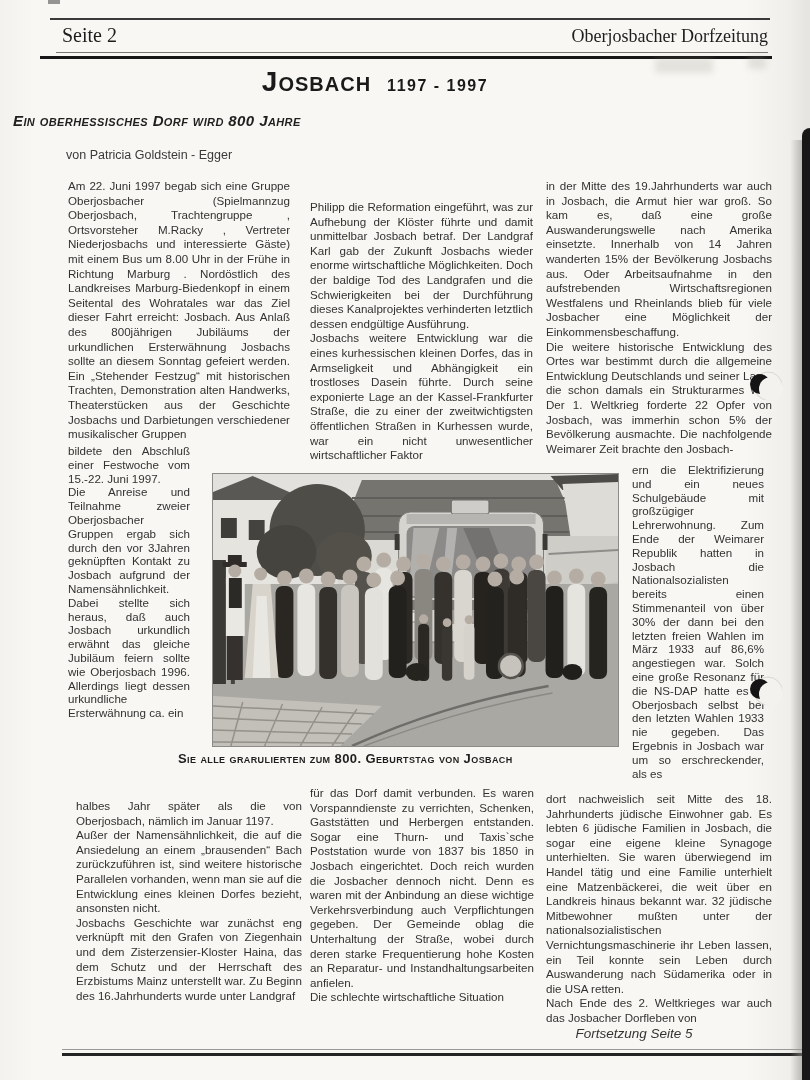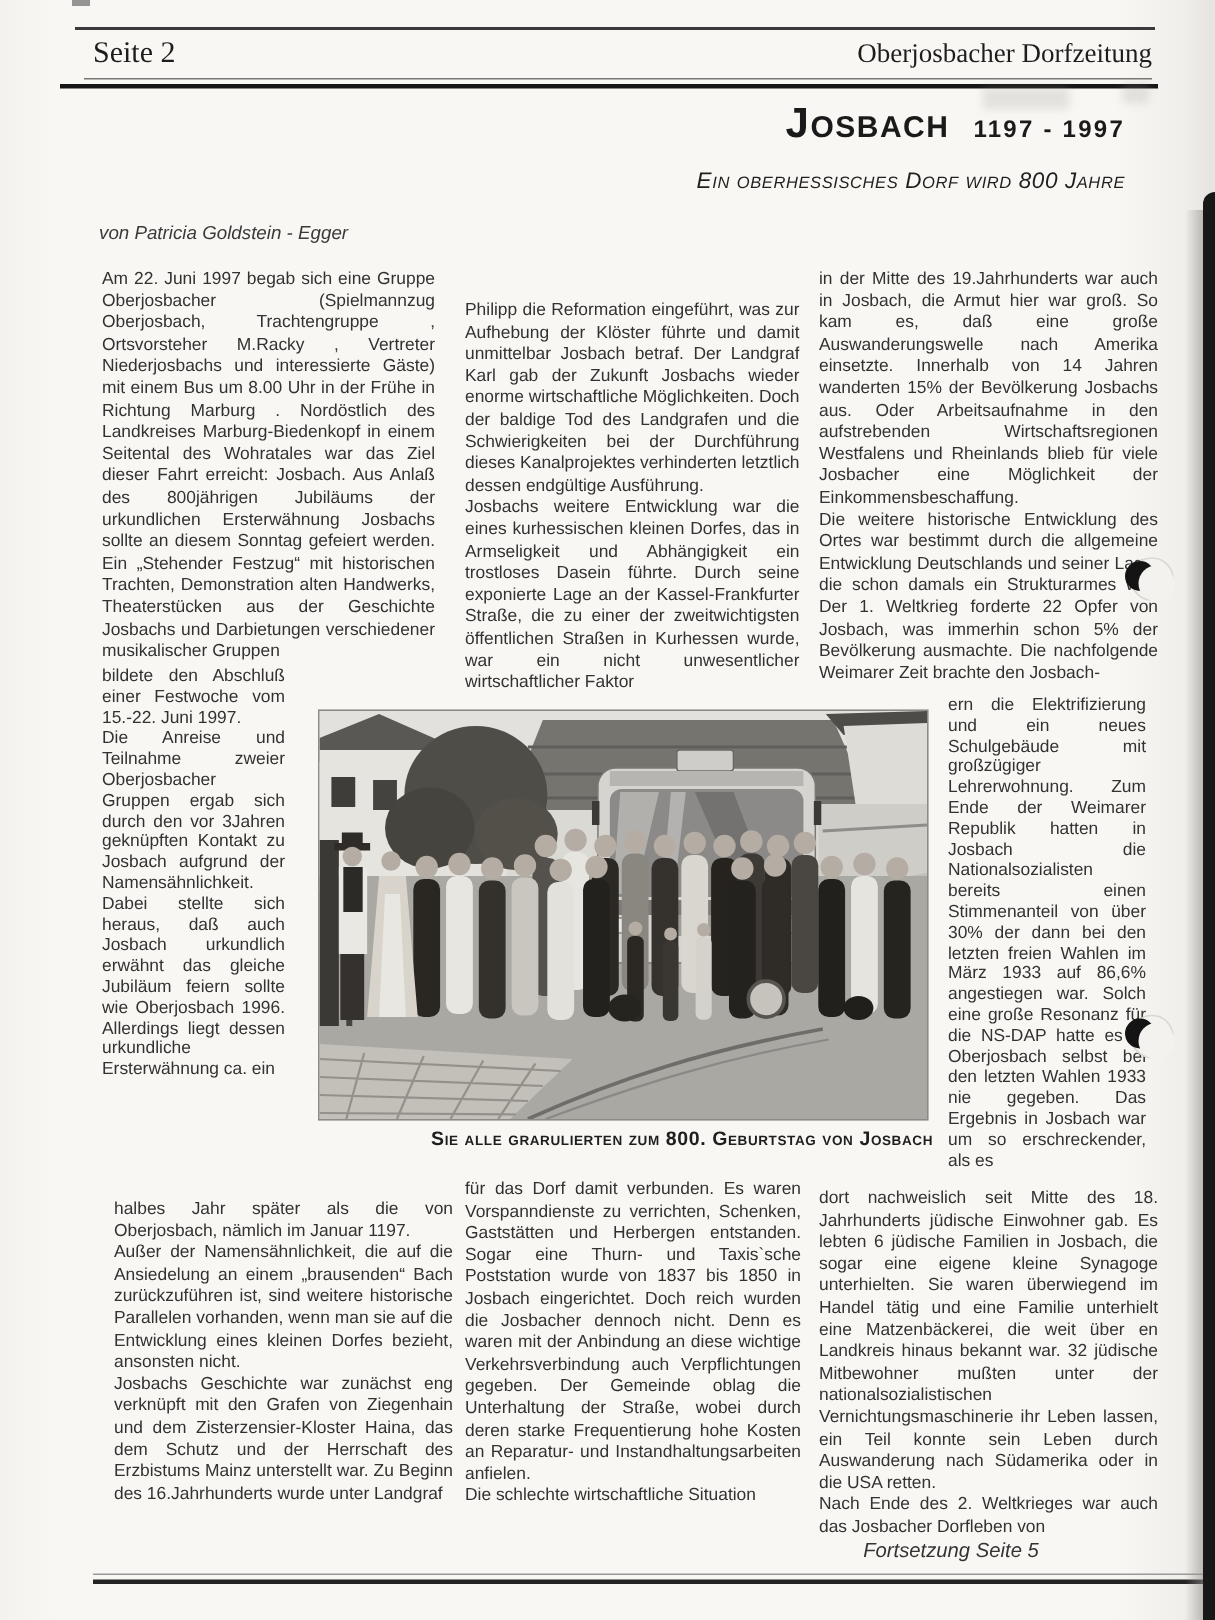--- a/index.html
+++ b/index.html
@@ -4,33 +4,33 @@
 <style>
   html,body{margin:0;padding:0;background:#e9e8e4;}
   .page{position:relative;width:810px;height:1080px;overflow:hidden;
         background:linear-gradient(90deg,#f3f2ee 0px,#f8f7f3 35px,#f8f7f3 745px,#efeeea 790px,#e6e5e1 806px);
         font-family:"Liberation Sans",sans-serif;color:#2f2f2f;}
   .rule{position:absolute;background:#222;}
   .header-row{position:absolute;left:62px;right:42px;top:24px;display:flex;justify-content:space-between;align-items:baseline;
         font-family:"Liberation Serif",serif;color:#1d1d1d;}
   .pgnum{font-size:20px;}
   .paper-name{font-size:18px;}
-  .title-row{position:absolute;left:0;right:60px;top:66px;text-align:right;color:#1a1a1a;}
+  .title-row{position:absolute;left:0;right:60px;top:66px;text-align:center;color:#1a1a1a;}
   .t-main{font-size:28px;font-weight:bold;font-variant:small-caps;letter-spacing:1px;}
   .t-years{font-size:16px;font-weight:bold;letter-spacing:1.5px;margin-left:16px;}
-  .subtitle{position:absolute;left:13px;right:60px;top:112px;text-align:right;font-size:15px;font-weight:normal;
+  .subtitle{position:absolute;left:13px;right:60px;top:112px;text-align:left;font-size:15px;font-weight:bold;
         font-style:italic;font-variant:small-caps;letter-spacing:.4px;color:#1f1f1f;}
-  .byline{position:absolute;left:66px;top:148px;font-size:12.5px;font-style:italic;color:#3a3a3a;}
+  .byline{position:absolute;left:66px;top:148px;font-size:12.5px;color:#3a3a3a;}
   .body-text{position:absolute;font-size:11.6px;line-height:14.6px;text-align:justify;color:#323232;
         hyphens:auto;-webkit-hyphens:auto;overflow:hidden;}
   .body-text p{margin:0;}
   .narrow{line-height:13.8px;}
   .photo-frame{position:absolute;left:212px;top:473px;width:405px;height:272px;border:1px solid #8d8b87;
         background:#cfcdc8;box-sizing:content-box;}
-  .caption{position:absolute;left:178px;top:751px;width:444px;text-align:right;font-size:13px;font-weight:bold;
+  .caption{position:absolute;left:178px;top:751px;width:444px;text-align:left;font-size:13px;font-weight:bold;
         font-variant:small-caps;letter-spacing:.4px;color:#1e1e1e;}
   .footer{position:absolute;left:518px;top:1026px;width:232px;text-align:center;font-size:13.5px;font-style:italic;color:#333;}
   .edge-band{position:absolute;right:0;top:128px;bottom:0;width:8px;background:#181818;border-top-left-radius:14px;}
   .edge-shadow{position:absolute;right:8px;top:140px;bottom:0;width:12px;
         background:linear-gradient(90deg,rgba(180,178,172,0) 0%,rgba(150,148,143,.55) 100%);}
   .ghost{position:absolute;background:#9a978f;filter:blur(3px);opacity:.22;}
   .corner-mark{position:absolute;left:48px;top:0;width:12px;height:4px;background:#444;opacity:.55;}
   .hole{position:absolute;width:44px;height:44px;}
 </style>
 </head>

